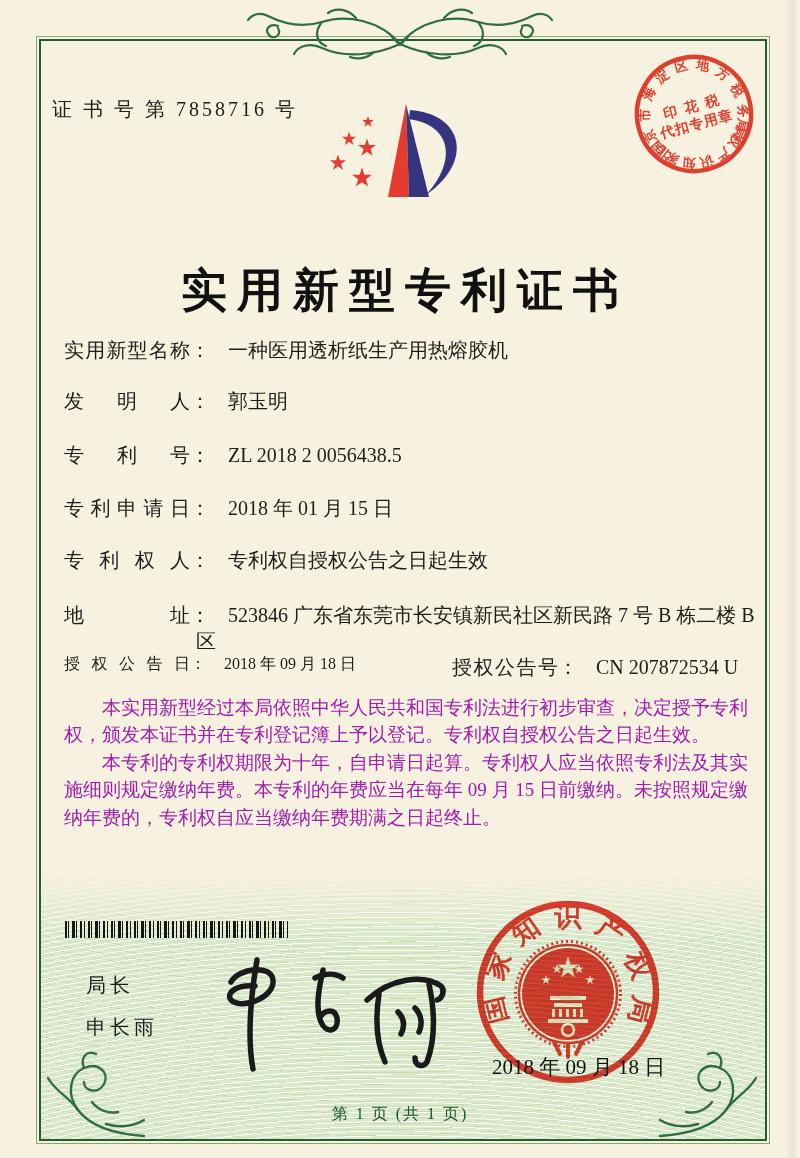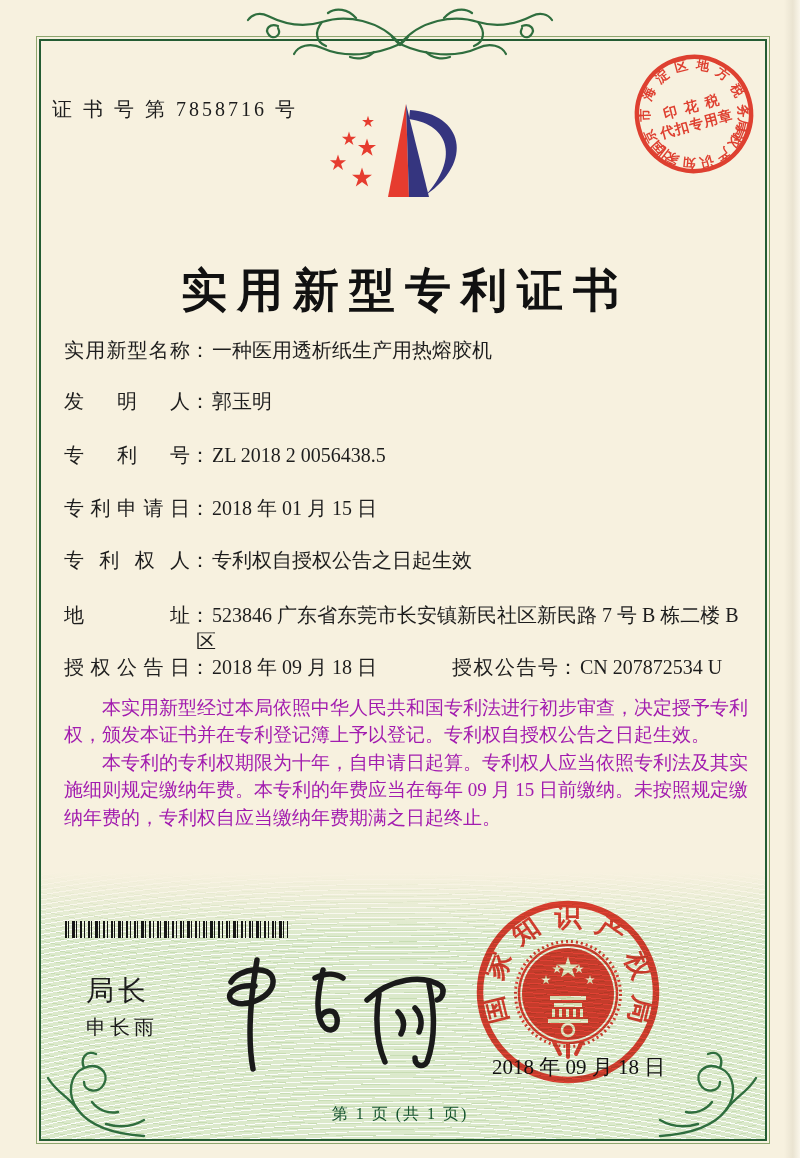--- a/index.html
+++ b/index.html
@@ -33,37 +33,37 @@
   .corner-right{left:654px;top:1050px;transform:scaleX(-1);}
   .scan-edge{position:absolute;right:0;top:0;width:16px;height:100%;
     background:linear-gradient(to right, rgba(0,0,0,0), rgba(120,110,90,.10) 55%, rgba(255,255,255,.35));}
   .cert-no{position:absolute;left:52px;top:96px;font-size:20px;letter-spacing:3px;}
   .logo{position:absolute;left:310px;top:100px;}
   .title{position:absolute;left:0;top:222px;width:800px;text-align:center;
     font-size:46px;font-weight:700;letter-spacing:10px;text-indent:10px;color:#111;margin-top:38px;}
   .f-row{position:absolute;left:64px;font-size:20px;white-space:nowrap;}
   .f-label{display:inline-block;width:126px;text-align:justify;text-align-last:justify;vertical-align:top;}
   .f-colon{display:inline-block;}
-  .f-value{margin-left:2px;}
+  .f-value{margin-left:18px;}
   .addr-line2{position:absolute;left:196px;top:628px;font-size:20px;}
-  .grant-left{position:absolute;left:64px;top:654px;font-size:20px;white-space:nowrap;}
+  .grant-left{position:absolute;left:64px;top:654px;font-size:16px;white-space:nowrap;}
   .grant-right{position:absolute;left:452px;top:654px;font-size:20px;white-space:nowrap;}
   .grant-right .f-label{width:106px;}
   .body-text{position:absolute;left:64px;top:694px;width:684px;
     font-size:19px;line-height:27.4px;text-align:justify;color:#a21caf;}
   .body-text p{margin:0;text-indent:2em;}
   .barcode{position:absolute;left:65px;top:921px;width:223px;height:17px;
     background-image:repeating-linear-gradient(90deg,
       #161616 0 2px, transparent 2px 3px,
       #161616 3px 4px, transparent 4px 7px,
       #161616 7px 10px, transparent 10px 11px,
       #161616 11px 12px, transparent 12px 15px,
       #161616 15px 17px, transparent 17px 19px,
       #161616 19px 20px, transparent 20px 23px);}
-  .sig-role{position:absolute;left:86px;top:972px;font-size:28px;letter-spacing:4px;}
+  .sig-role{position:absolute;left:86px;top:972px;font-size:20px;letter-spacing:4px;}
   .sig-name{position:absolute;left:86px;top:1014px;font-size:20px;letter-spacing:4px;}
   .signature{position:absolute;left:195px;top:948px;}
   .stamp{position:absolute;left:630px;top:50px;transform:rotate(-15deg);mix-blend-mode:multiply;opacity:.95;}
   .seal{position:absolute;left:468px;top:892px;mix-blend-mode:multiply;opacity:.96;}
   .seal-date{position:absolute;left:492px;top:1053px;font-size:21px;color:#111;}
   .footer{position:absolute;left:0;top:1104px;width:800px;text-align:center;font-size:16px;letter-spacing:2px;color:#14532d;}
   .green-stroke{stroke:#2f6e3e;fill:none;stroke-linecap:round;stroke-linejoin:round;}
 </style>
 </head>
 <body>

